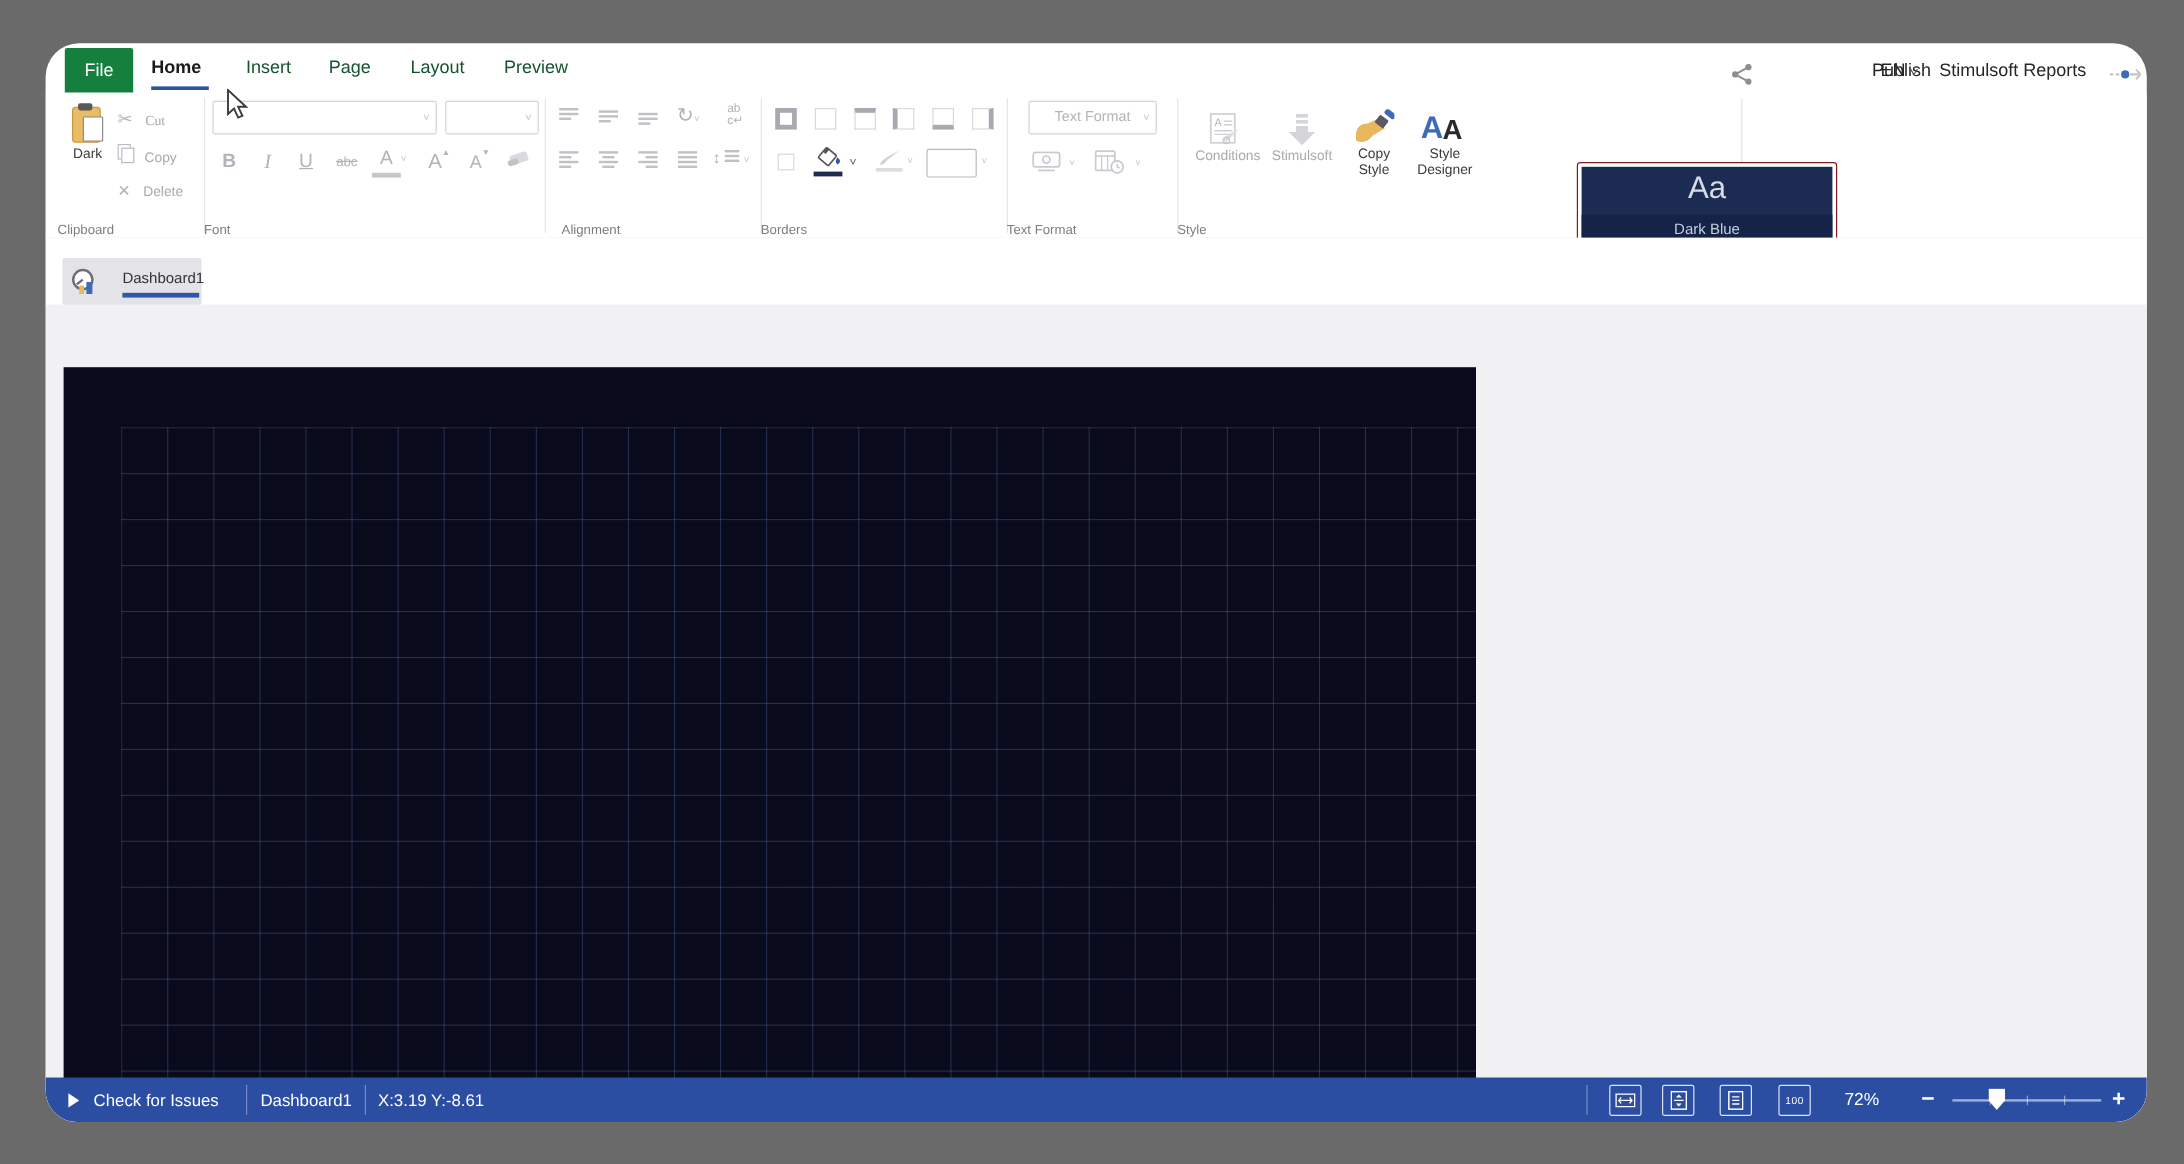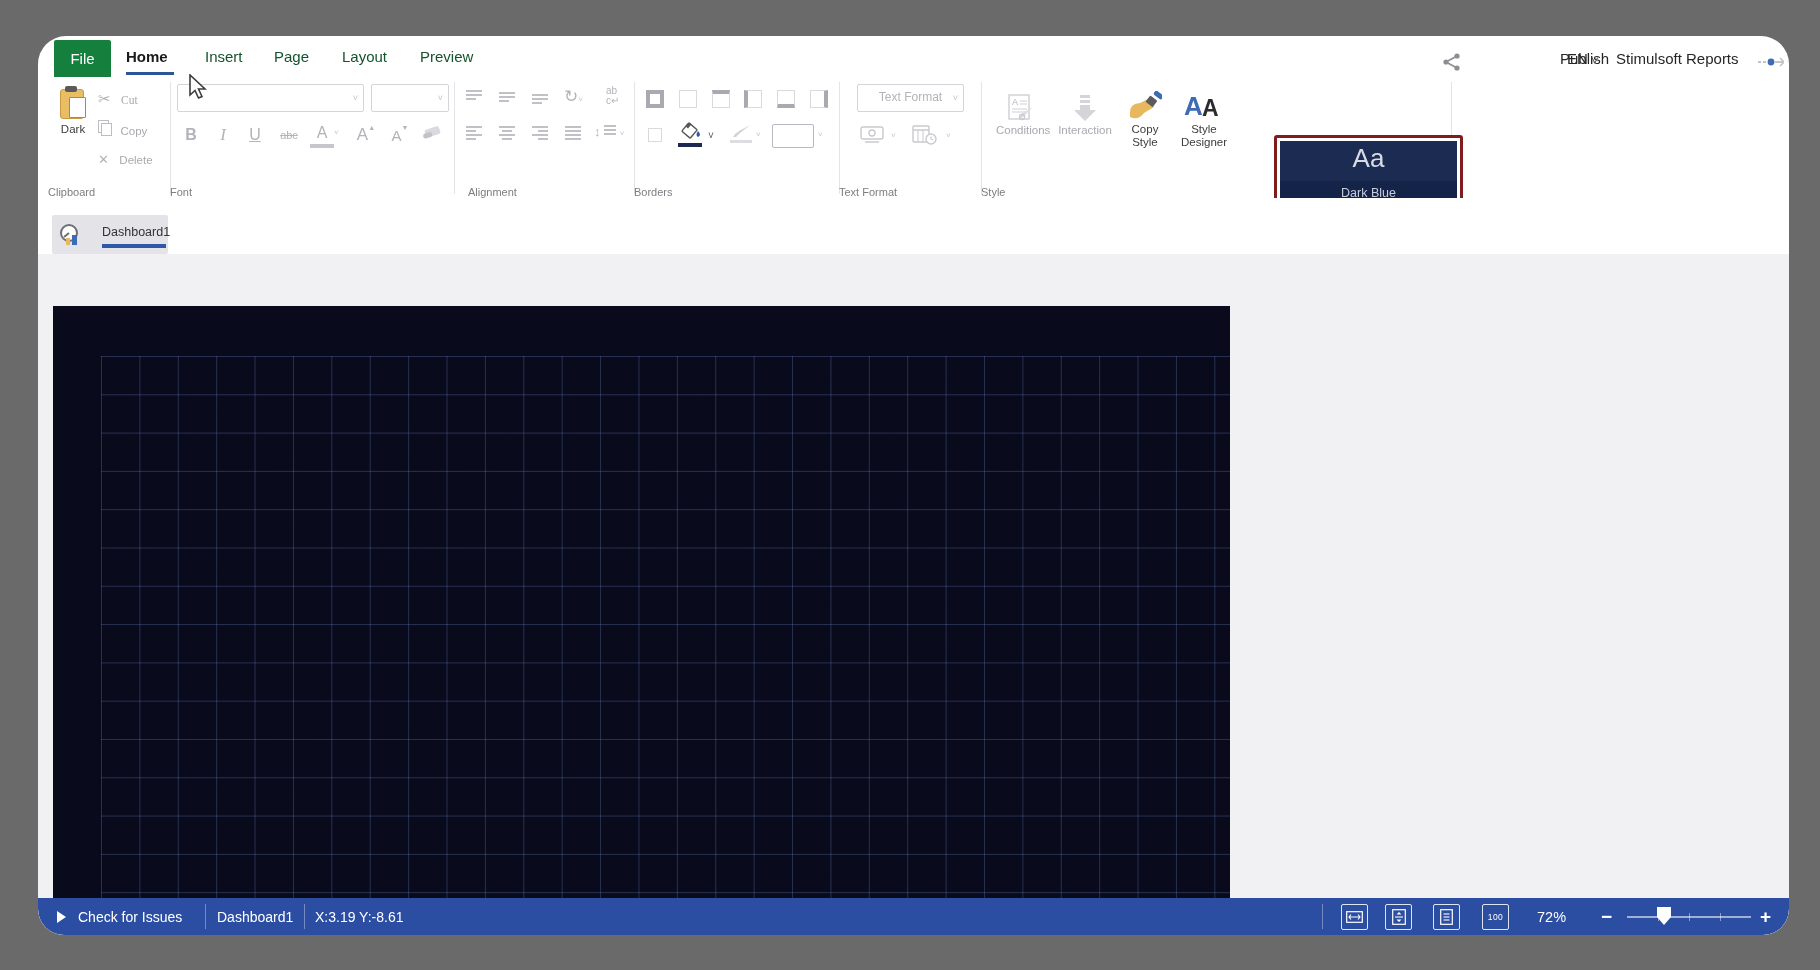--- a/index.html
+++ b/index.html
@@ -40,21 +40,21 @@
   
   .bbox{width:14px;height:14px;border:1px solid #d9d9de;background:#fff;box-sizing:border-box;}
   .bd-all{width:18px;height:18px;border:4px solid #a9a9b1;}
   .b18{width:18px;height:18px;}
   .bd-top{border-top:4px solid #a9a9b1;}
   .bd-left{border-left:4px solid #a9a9b1;}
   .bd-bottom{border-bottom:4px solid #a9a9b1;}
   .bd-right{border-right:4px solid #a9a9b1;}
 
   
-  .gallery{left:1236px;top:57px;width:183px;height:70px;border:3px solid #7f1d1d;border-radius:3px;background:#fff;}
+  .gallery{left:1276px;top:57px;width:183px;height:70px;border:1px solid #7f1d1d;border-radius:3px;background:#fff;padding-left:32px;}
   .gal-inner{position:absolute;left:3px;top:3px;right:3px;bottom:3px;background:#1c2b52;}
   .gal-aa{position:absolute;left:0;top:2px;width:100%;text-align:center;font-size:26px;color:#d7dbe5;}
   .gal-strip{position:absolute;left:0;bottom:0;width:100%;height:24px;background:#142348;color:#c7cddd;
              font-size:12.5px;display:flex;align-items:center;justify-content:center;}
 
   
   .tabstrip{left:0;top:162px;width:1751px;height:56px;background:#ffffff;border-bottom:1px solid #e9e9ec;}
   .sheet-tab{position:absolute;left:14px;top:17px;width:116px;height:39px;background:#e3e3e8;border-radius:2px;}
   .sheet-tab .lbl{position:absolute;left:50px;top:10px;font-size:12.5px;color:#333;}
   .sheet-tab .ul{position:absolute;left:50px;top:29px;width:64px;height:4px;background:#2e59a8;}
@@ -282,21 +282,21 @@
           <circle cx="17" cy="23" r="2.6" fill="none" stroke="#c9c9cf" stroke-width="1.2"></circle>
         </svg>
         <div class="smalllbl">Conditions</div>
       </div>
       <div class="abs" style="left:1018px;top:16px;width:58px;text-align:center;">
         <svg width="28" height="30" viewBox="0 0 28 30" style="margin:0 auto;">
           <rect x="9" y="1" width="10" height="3" fill="#d4d4d9"></rect>
           <rect x="9" y="6" width="10" height="3" fill="#d4d4d9"></rect>
           <path d="M9 11 L19 11 L19 16 L25 16 L14 27 L3 16 L9 16 Z" fill="#d4d4d9"></path>
         </svg>
-        <div class="smalllbl">Interaction</div>
+        <div class="smalllbl">Stimulsoft</div>
       </div>
       <div class="abs" style="left:1084px;top:13px;width:46px;text-align:center;">
         <svg width="34" height="32" viewBox="0 0 34 32" style="margin:0 auto;">
           <path d="M2 22 Q2 12 12 12 L20 8 L26 16 L16 22 Q10 30 2 26 Z" fill="#e7b85e"></path>
           <rect x="19" y="6" width="9" height="8" rx="1" transform="rotate(38 23 10)" fill="#5a5a5f"></rect>
           <rect x="25" y="0" width="10" height="5" rx="2" transform="rotate(38 28 4)" fill="#3d6cb4"></rect>
         </svg>
         <div class="smalllbl en" style="line-height:13px;">
           <div>Copy</div>
             <div>Style</div>

